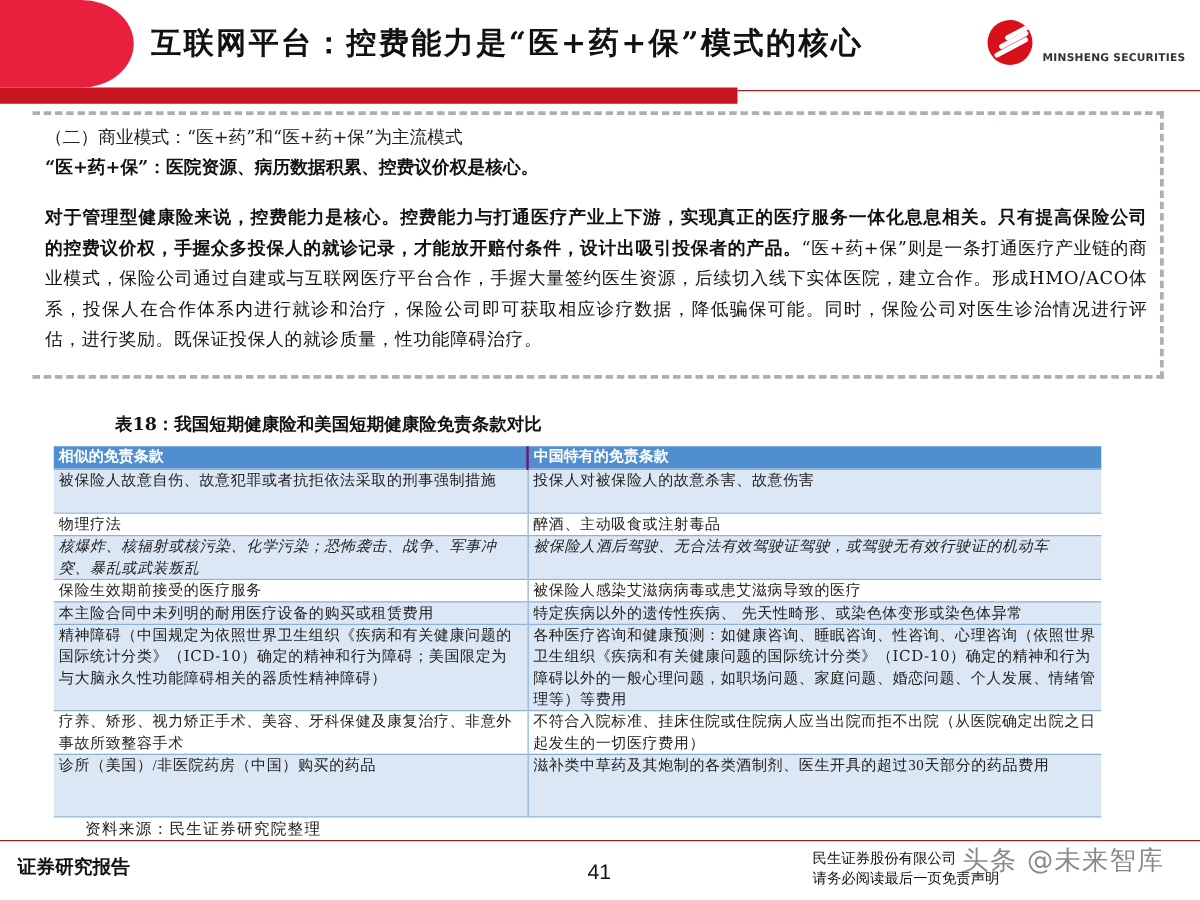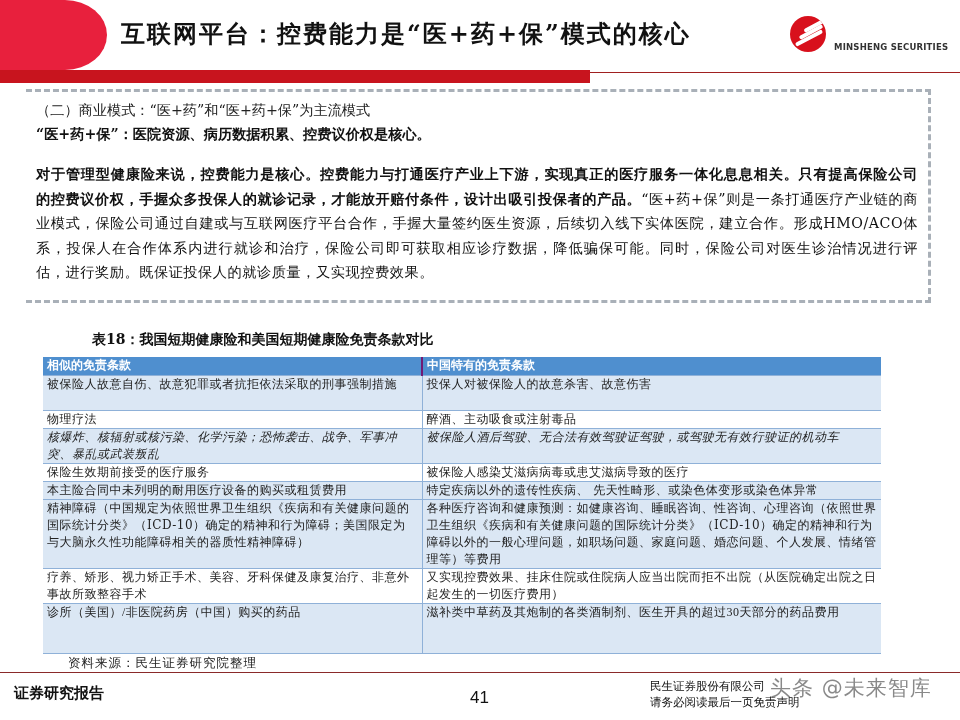--- a/index.html
+++ b/index.html
@@ -62,21 +62,21 @@
       <div class="stripe" style="left:8px; top:14px; width:26px;"></div>
       <div class="stripe" style="left:13px; top:8px; width:22px;"></div>
     </div>
     <div class="logo-en">MINSHENG SECURITIES</div>
   </div>
 </div>
 
 <div class="summary-box">
   <div class="line heading">（二）商业模式：“医+药”和“医+药+保”为主流模式</div>
   <div class="line bold">“医+药+保”：医院资源、病历数据积累、控费议价权是核心。</div>
-  <div class="para"><b>对于管理型健康险来说，控费能力是核心。控费能力与打通医疗产业上下游，实现真正的医疗服务一体化息息相关。只有提高保险公司的控费议价权，手握众多投保人的就诊记录，才能放开赔付条件，设计出吸引投保者的产品。</b><span>“医+药+保”则是一条打通医疗产业链的商业模式，保险公司通过自建或与互联网医疗平台合作，手握大量签约医生资源，后续切入线下实体医院，建立合作。形成HMO/ACO体系，投保人在合作体系内进行就诊和治疗，保险公司即可获取相应诊疗数据，降低骗保可能。同时，保险公司对医生诊治情况进行评估，进行奖励。既保证投保人的就诊质量，又实现控费效果。</span></div>
+  <div class="para"><b>对于管理型健康险来说，控费能力是核心。控费能力与打通医疗产业上下游，实现真正的医疗服务一体化息息相关。只有提高保险公司的控费议价权，手握众多投保人的就诊记录，才能放开赔付条件，设计出吸引投保者的产品。</b><span>“医+药+保”则是一条打通医疗产业链的商业模式，保险公司通过自建或与互联网医疗平台合作，手握大量签约医生资源，后续切入线下实体医院，建立合作。形成HMO/ACO体系，投保人在合作体系内进行就诊和治疗，保险公司即可获取相应诊疗数据，降低骗保可能。同时，保险公司对医生诊治情况进行评估，进行奖励。既保证投保人的就诊质量，性功能障碍治疗。</span></div>
 </div>
 
 <div class="table-caption">表18：我国短期健康险和美国短期健康险免责条款对比</div>
 
 <div class="table-wrap">
   <table>
     <colgroup>
         <col class="c1">
         <col class="c2">
       </colgroup>
@@ -106,21 +106,21 @@
       <tr class="alt" style="height:18px;">
         <td>本主险合同中未列明的耐用医疗设备的购买或租赁费用</td>
         <td>特定疾病以外的遗传性疾病、 先天性畸形、或染色体变形或染色体异常</td>
       </tr>
       <tr class="alt" style="height:69px;">
         <td>精神障碍（中国规定为依照世界卫生组织《疾病和有关健康问题的国际统计分类》（ICD-10）确定的精神和行为障碍；美国限定为与大脑永久性功能障碍相关的器质性精神障碍）</td>
         <td>各种医疗咨询和健康预测：如健康咨询、睡眠咨询、性咨询、心理咨询（依照世界卫生组织《疾病和有关健康问题的国际统计分类》（ICD-10）确定的精神和行为障碍以外的一般心理问题，如职场问题、家庭问题、婚恋问题、个人发展、情绪管理等）等费用</td>
       </tr>
       <tr class="plain" style="height:35px;">
         <td>疗养、矫形、视力矫正手术、美容、牙科保健及康复治疗、非意外事故所致整容手术</td>
-        <td>又实现控费效果、挂床住院或住院病人应当出院而拒不出院（从医院确定出院之日起发生的一切医疗费用）</td>
+        <td>不符合入院标准、挂床住院或住院病人应当出院而拒不出院（从医院确定出院之日起发生的一切医疗费用）</td>
       </tr>
       <tr class="alt" style="height:50px;font-family:Liberation Serif, serif;">
         <td>诊所（美国）/非医院药房（中国）购买的药品</td>
         <td>滋补类中草药及其炮制的各类酒制剂、医生开具的超过30天部分的药品费用</td>
       </tr>
     </tbody>
   </table>
 </div>
 
 <div class="source">资料来源：民生证券研究院整理</div>

